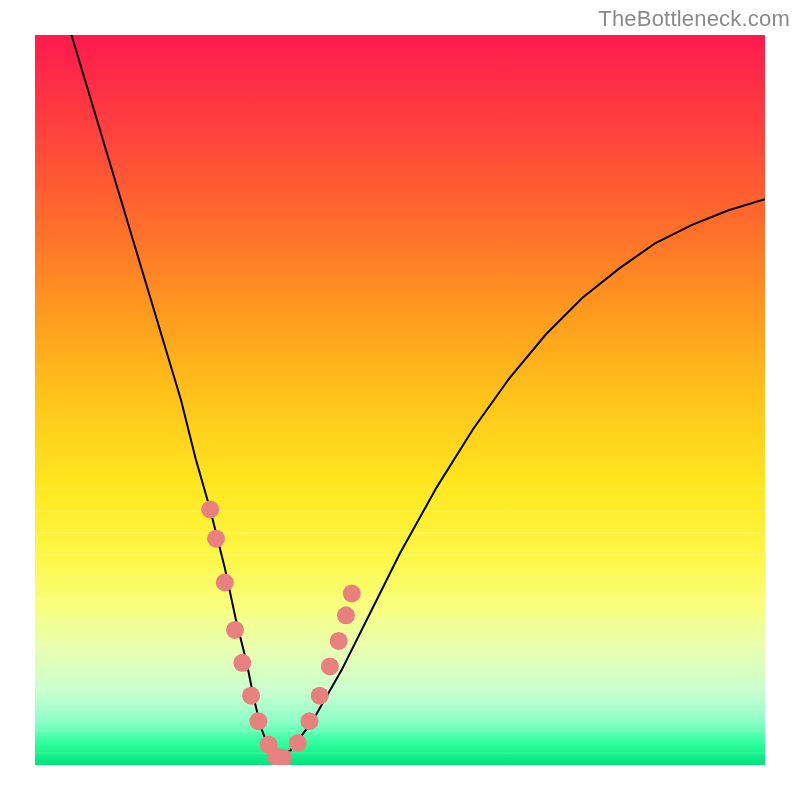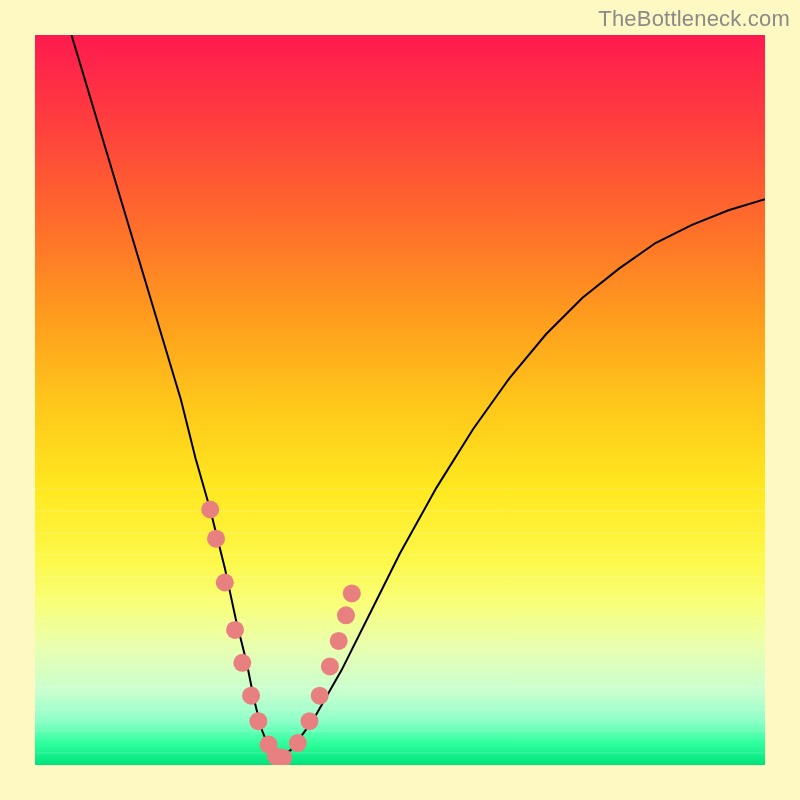--- a/index.html
+++ b/index.html
@@ -7,21 +7,21 @@
     padding: 0;
     width: 800px;
     height: 800px;
     background: #000;
     overflow: hidden;
   }
   .frame {
     position: relative;
     width: 800px;
     height: 800px;
-    background: #fef9c3;
+    background: #ffffff;
   }
   .plot-area {
     position: absolute;
     left: 35px;
     top: 35px;
     width: 730px;
     height: 730px;
     
     background: linear-gradient(to bottom,
       #ff1a4f 0%,

